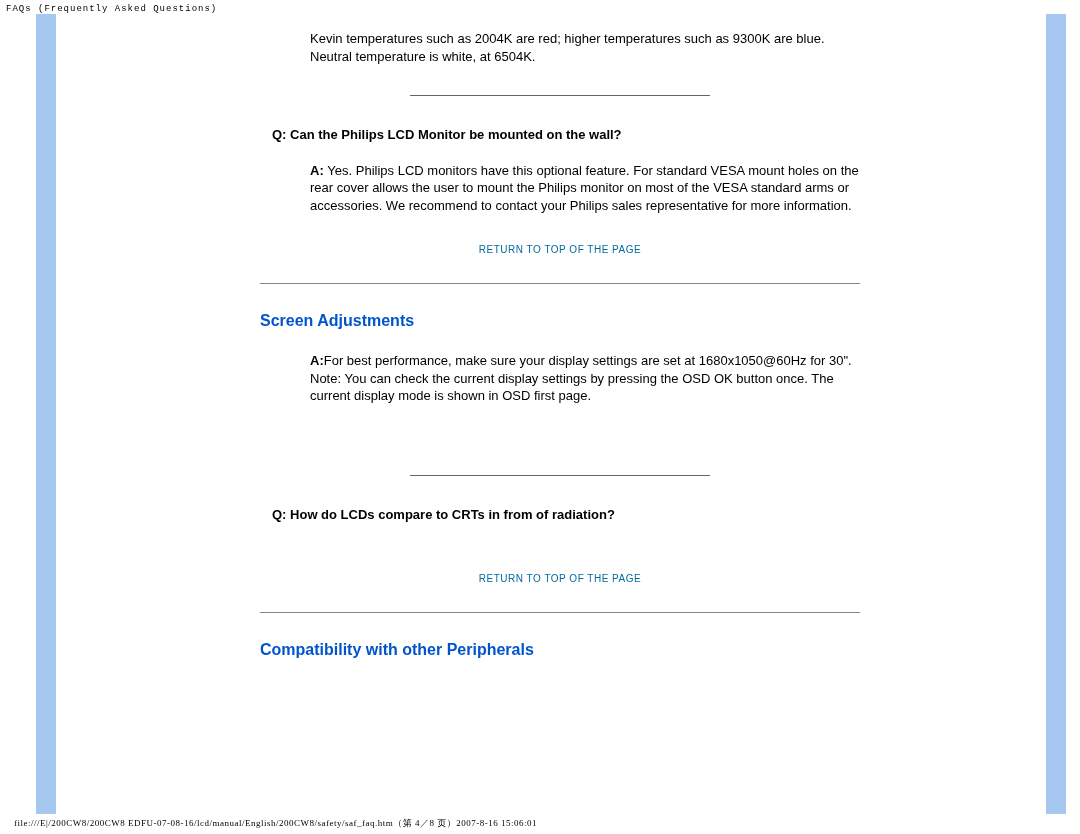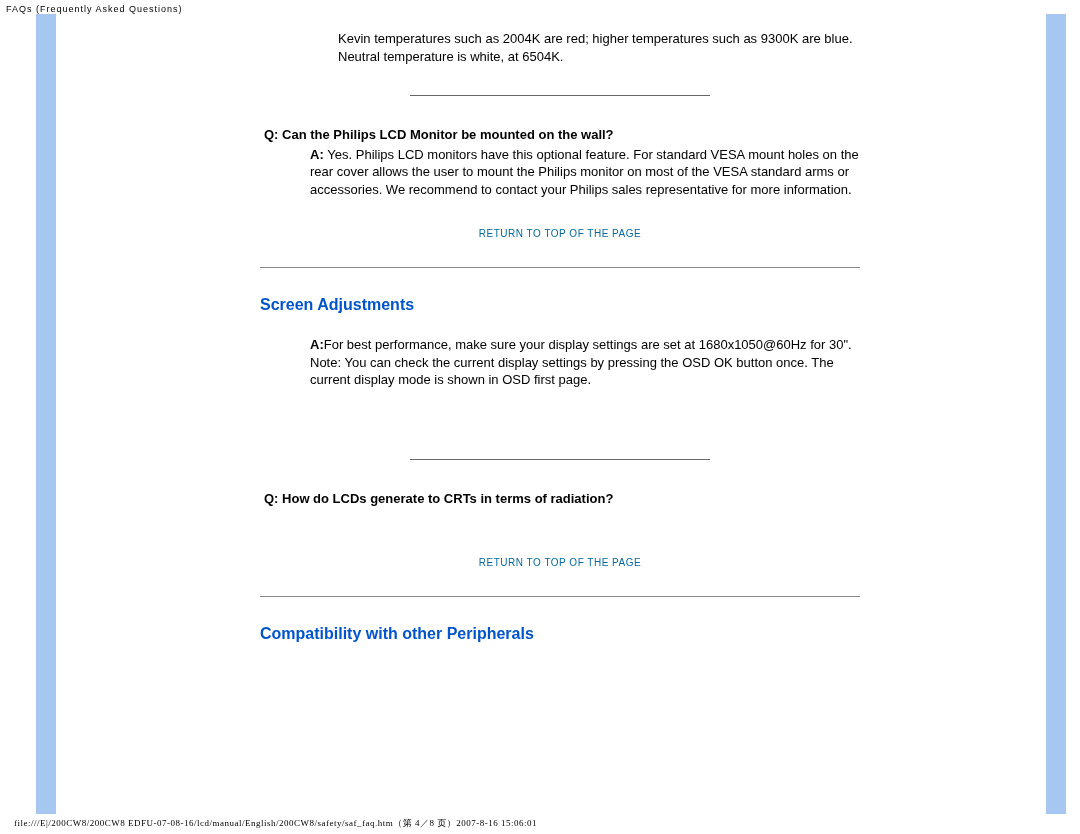--- a/index.html
+++ b/index.html
@@ -10,21 +10,21 @@
     width: 1080px;
     height: 834px;
     position: relative;
     overflow: hidden;
   }
   .header-title {
     position: absolute;
     top: 4px;
     left: 6px;
     font-size: 9px;
-    font-family: Liberation Sans, sans-serif;
+    font-family: Liberation Mono, monospace;
     letter-spacing: 1px;
     color: #000;
   }
   .left-stripe {
     position: absolute;
     top: 14px;
     left: 36px;
     width: 20px;
     height: 800px;
     background: #a6c8f0;
@@ -38,41 +38,41 @@
     background: #a6c8f0;
   }
   .content {
     position: absolute;
     top: 30px;
     left: 260px;
     width: 600px;
   }
   .para {
     line-height: 1.35;
-    margin-left: 78px;
+    margin-left: 50px;
     color: #000;
   }
   .hr-short {
     border: none;
     border-top: 1px solid #666;
     width: 300px;
     margin: 30px auto 30px auto;
   }
   .hr-full {
     border: none;
     border-top: 1px solid #888;
     margin: 28px 0;
   }
   .q-line {
     font-weight: bold;
-    margin-left: 4px;
+    margin-left: 12px;
     line-height: 1.35;
   }
   .a-block {
-    margin-top: 2px;
+    margin-top: 18px;
     margin-left: 50px;
     line-height: 1.35;
   }
   .bold { font-weight: bold; }
   .return-link {
     display: block;
     text-align: center;
     color: #0369a1;
     font-size: 10px;
     letter-spacing: 0.5px;
@@ -123,21 +123,21 @@
   <h2 class="section-heading">Screen Adjustments</h2>
 
   <p class="a-block">
     <span class="bold">A:</span><span>For best performance, make sure your display settings are set at 1680x1050@60Hz for 30". Note: You can check the current display settings by pressing the OSD OK button once. The current display mode is shown in OSD first page.</span>
   </p>
 
   <div style="height:40px;"></div>
   <hr class="hr-short">
 
   <p class="q-line">
-    <span class="bold">Q: </span><span class="bold">How do LCDs generate to CRTs in terms of radiation?</span>
+    <span class="bold">Q: </span><span class="bold">How do LCDs compare to CRTs in from of radiation?</span>
   </p>
 
   <div style="height:20px;"></div>
   <a href="#" class="return-link">RETURN TO TOP OF THE PAGE</a>
 
   <hr class="hr-full">
 
   <h2 class="section-heading">Compatibility with other Peripherals</h2>
 
 

